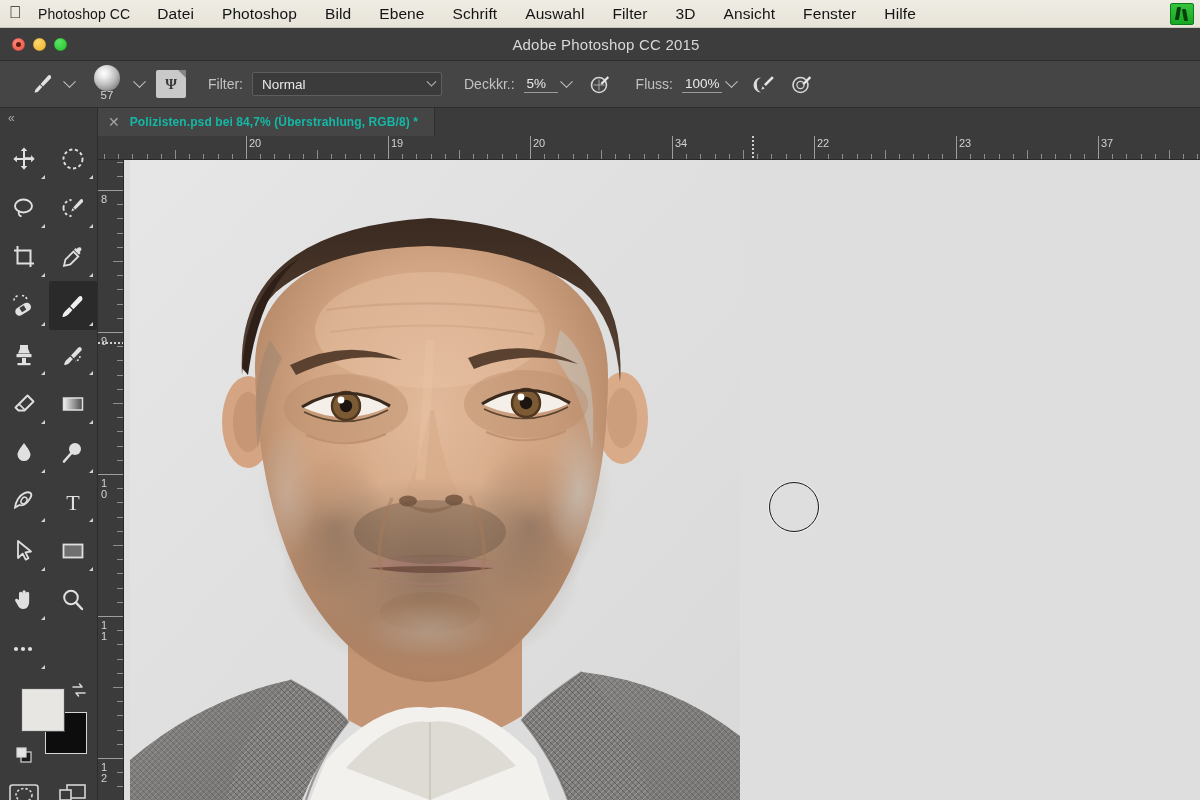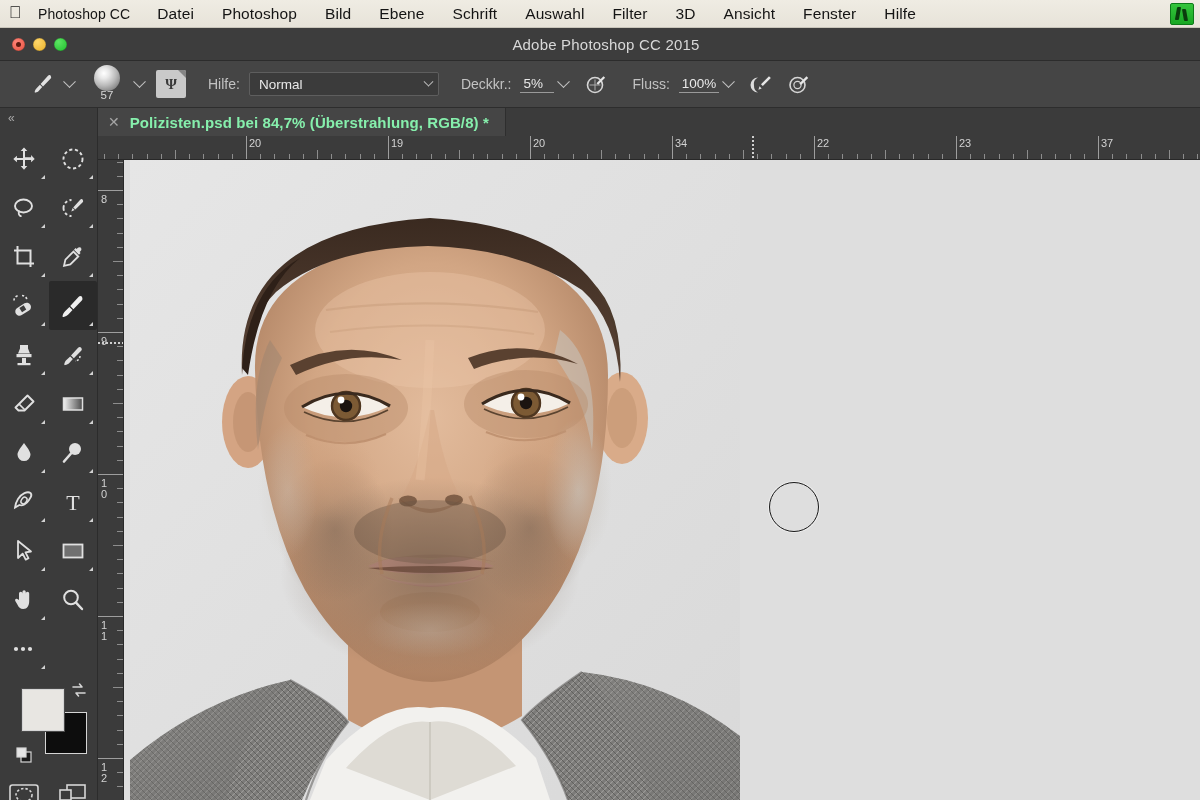--- a/index.html
+++ b/index.html
@@ -143,21 +143,21 @@
     background: #3b3b3b; display: flex; align-items: stretch;
   }
   .doc-tab {
     height: 28px; background: #454545; display: flex; align-items: center;
     padding: 0 16px 0 10px; border-right: 1px solid #2e2e2e;
   }
   .tab-close {
     color: #a5a5a5; font-size: 14px; margin-right: 10px; line-height: 1;
   }
   .tab-title {
-    color: #86efac; font-size: 15px; font-weight: bold; letter-spacing: .1px;
+    color: #14b8a6; font-size: 12px; font-weight: bold; letter-spacing: .1px;
   }
 
   
   .toolbar {
     position: absolute; left: 0; top: 108px; width: 98px; height: 692px;
     background: #3b3b3b; border-right: 1px solid #2c2c2c;
   }
   .tb-collapse {
     height: 20px; display: flex; align-items: center; padding-left: 8px;
     color: #a9a9a9; font-size: 12px; letter-spacing: -1px;
@@ -294,21 +294,21 @@
       <div class="brush-dot"></div>
       <div class="brush-size">57</div>
     </div>
     <div class="chev"></div>
 
     <div class="panel-icon">
       <div class="fold"></div>
       <div class="glyph">Ψ</div>
     </div>
 
-    <div class="opt-label">Hilfe:</div>
+    <div class="opt-label">Filter:</div>
     <div class="opt-select">
       <span>Normal</span>
       <span class="mini-chev"></span>
     </div>
 
     <div class="opt-label">Deckkr.:</div>
     <div class="opt-num">5%</div>
     <div class="chev"></div>
     <div class="opt-airbrush">
       <svg width="22" height="22" viewBox="0 0 22 22">

